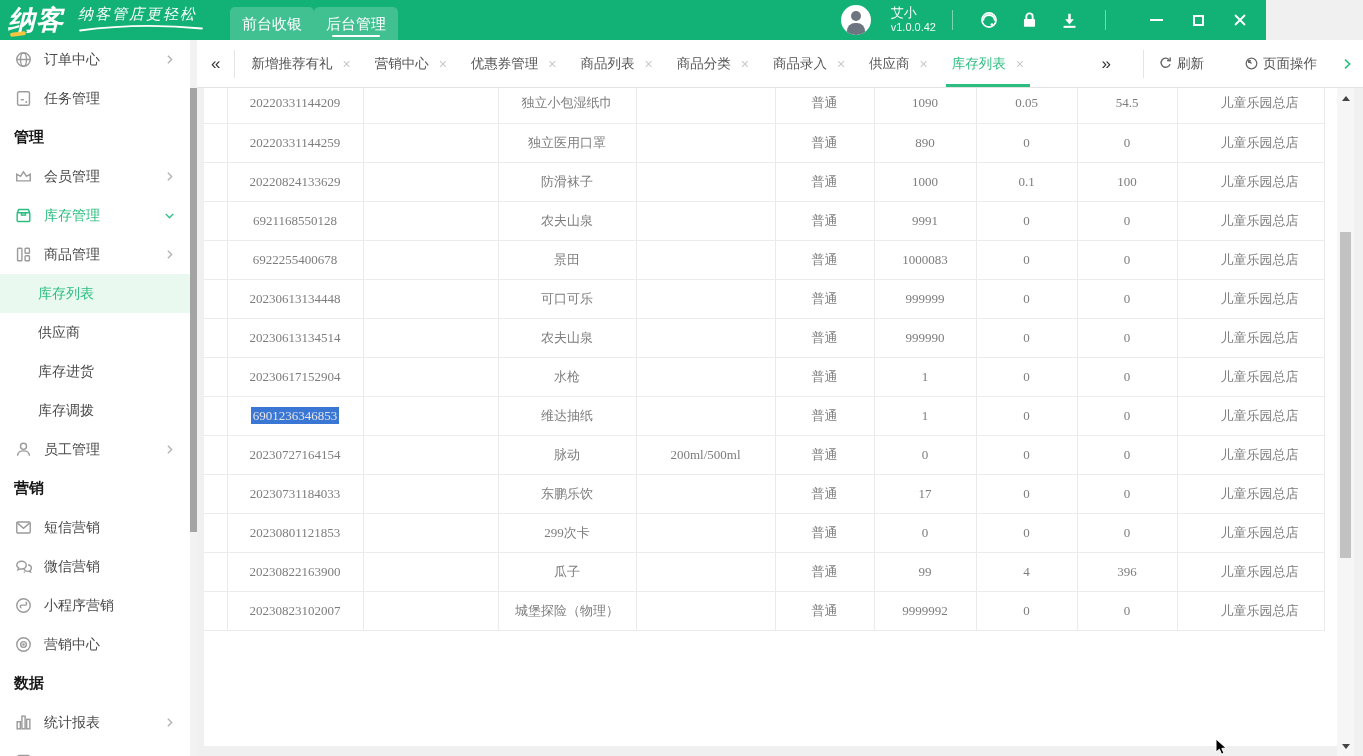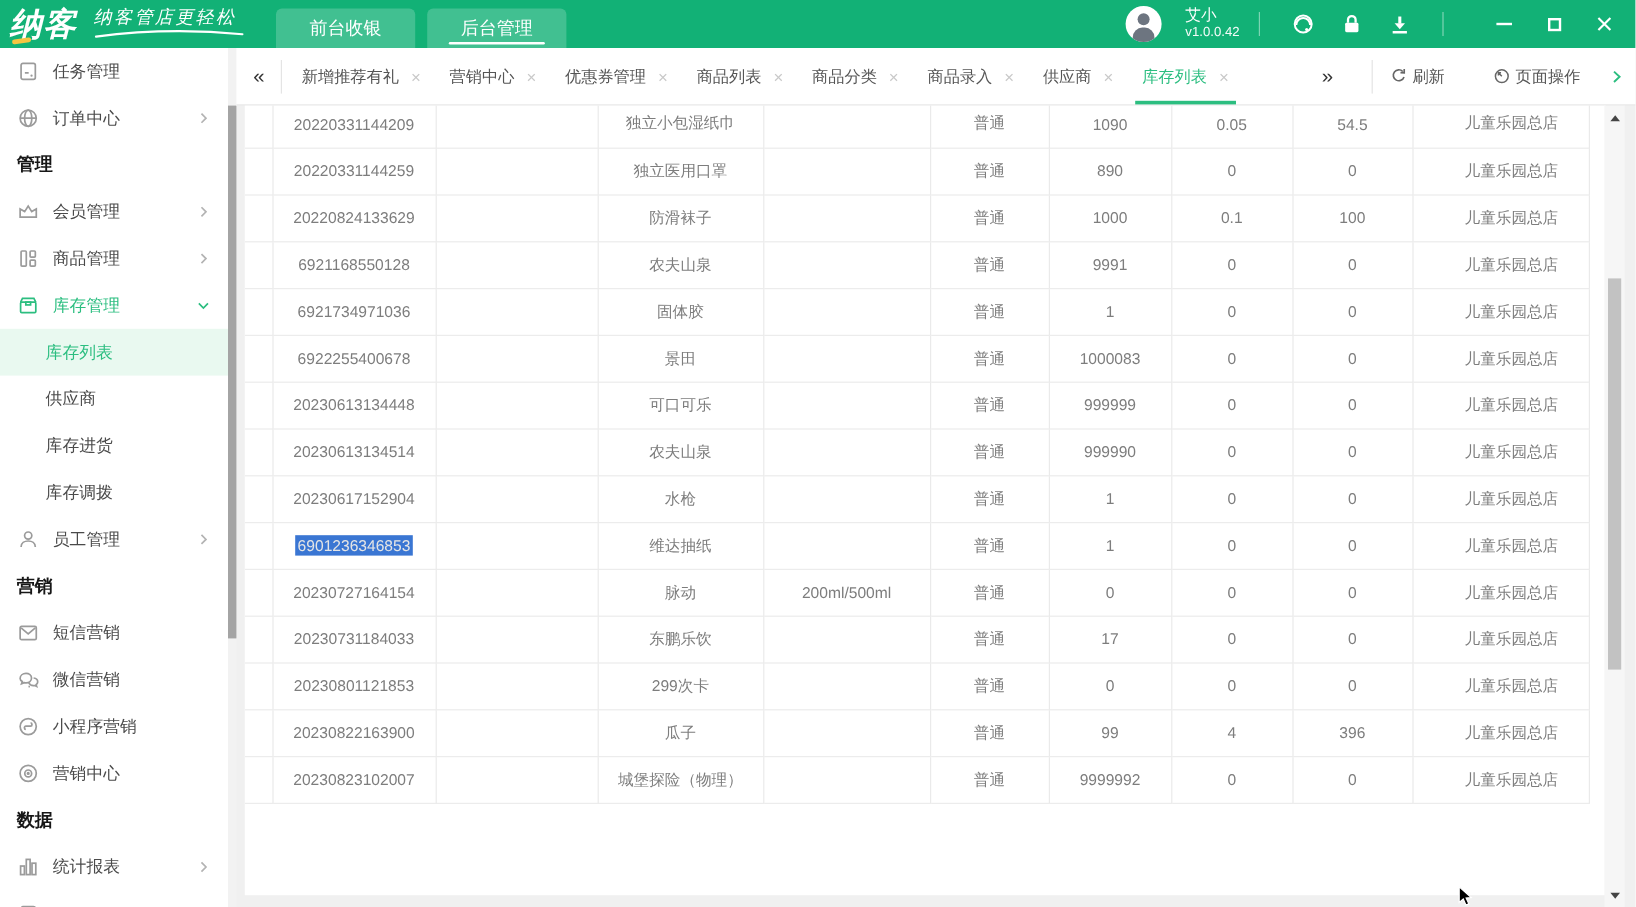--- a/index.html
+++ b/index.html
@@ -5,32 +5,32 @@
   * { box-sizing: border-box; }
   html,body { margin:0; padding:0; }
   body {
     width:1363px; height:756px; overflow:hidden; position:relative;
     font-family:"Liberation Sans", sans-serif; background:#f0f0f0;
     -webkit-font-smoothing:antialiased;
   }
 
   
   .topbar {
-    position:absolute; top:0; left:0; width:1363px; height:40px;
+    position:absolute; top:0; left:0; width:1266px; height:40px;
     background:#12b176; color:#fff; display:flex; align-items:center;
   }
   .logo { display:flex; align-items:flex-end; padding-left:8px; position:relative; }
   .logo-main { font-size:27px; font-weight:bold; font-style:italic; letter-spacing:1px; line-height:38px; position:relative; }
   .logo-main::after { content:""; position:absolute; left:2px; bottom:3px; width:16px; height:4px; background:#f5c542; border-radius:3px; transform:rotate(-8deg); }
   .logo-tag { margin:0 0 7px 14px; position:relative; }
   .logo-tag .tag-text { font-size:15px; font-style:italic; letter-spacing:2px; }
   .logo-tag svg { display:block; margin-top:1px; }
   .nav-tabs { display:flex; align-items:flex-end; height:40px; margin-left:26px; }
   .nav-tab {
-    height:33px; line-height:33px; padding:0 28px; margin-right:10px;
+    height:33px; line-height:33px; padding:0 12px; 
     background:rgba(255,255,255,.2); border-radius:5px 5px 0 0; font-size:15px;
     position:relative; cursor:default; white-space:nowrap;
   }
   .nav-tab.active::after { content:""; position:absolute; left:18px; right:18px; bottom:3px; height:2px; background:#fff; border-radius:1px; }
   .topbar-right { margin-left:auto; display:flex; align-items:center; padding-right:18px; }
   .avatar { width:30px; height:30px; border-radius:50%; background:#fff; position:relative; overflow:hidden; flex:none; }
   .avatar .head { position:absolute; left:10px; top:6px; width:10px; height:10px; border-radius:50%; background:#6d7580; }
   .avatar .body { position:absolute; left:6px; top:18px; width:18px; height:12px; border-radius:8px 8px 0 0; background:#6d7580; }
   .userinfo { margin-left:20px; line-height:1.15; }
   .userinfo .uname { font-size:13px; }
@@ -69,21 +69,21 @@
   .tab.active::after { content:""; position:absolute; left:-6px; right:-6px; bottom:0; height:3px; background:#2cbe80; }
   .tab-expand { padding:0 12px; font-size:17px; color:#333; }
   .tabbar-right { margin-left:auto; display:flex; align-items:center; height:100%; }
   .tb-action { display:flex; align-items:center; margin:0 20px; color:#555; white-space:nowrap; border-left:1px solid #e4e4e4; padding-left:14px; height:28px; }
   .tb-action.no-border { border-left:none; padding-left:0; }
   .tb-action .a-icon { display:flex; margin-right:4px; color:#666; }
   .tab-arrow { display:flex; padding:0 8px 0 2px; color:#2cbe80; }
 
   
   .card { position:absolute; top:88px; left:204px; width:1134px; height:658px; background:#fff; overflow:hidden; }
-  table { border-collapse:collapse; table-layout:fixed; width:1120px; margin-top:-4px; }
+  table { border-collapse:collapse; table-layout:fixed; width:1120px; margin-top:-4px;font-family:Liberation Serif, serif; }
   td { height:39px; padding:0 2px; text-align:center; font-size:13px; color:#7d7d7d;
        border-bottom:1px solid #ececec; border-right:1px solid #eaeaea; overflow:hidden; white-space:nowrap; }
   tr td:first-child { border-left:none; }
   tr td:last-child { border-right:1px solid #eaeaea;padding-left:20px; }
   .sel { background:#3a76d3; color:#e5e5e5; padding:1px 2px; }
 
   
   .v-scroll { position:absolute; top:88px; right:9px; width:17px; bottom:0; background:#f6f6f6; }
   .v-arrow { position:absolute; left:0; width:17px; height:16px; display:flex; align-items:center; justify-content:center; }
   .v-arrow.up { top:2px; } .v-arrow.down { bottom:2px; }
@@ -152,83 +152,83 @@
           <path d="M2 2 L12 12 M12 2 L2 12" stroke="#fff" stroke-width="1.8"></path>
         </svg>
     </div>
   </div>
 </div>
 
 <div class="sidebar" id="sidebar">
     <div class="sb-item">
       <span class="sb-icon">
         <svg width="19" height="19" viewBox="0 0 24 24" fill="none" stroke="currentColor" stroke-width="1.8">
-          <rect x="4.5" y="3.5" width="15" height="17" rx="2"></rect>
-          <path d="M8.5 13.5h4"></path>
-          <circle cx="15.5" cy="16.5" r="1.2" fill="currentColor" stroke="none"></circle>
-        </svg>
-      </span>
-      <span>任务管理</span>
-    </div>
-    <div class="sb-item">
-      <span class="sb-icon">
-        <svg width="19" height="19" viewBox="0 0 24 24" fill="none" stroke="currentColor" stroke-width="1.8">
           <circle cx="12" cy="12" r="8.5"></circle>
           <ellipse cx="12" cy="12" rx="3.8" ry="8.5"></ellipse>
           <path d="M3.5 12h17"></path>
         </svg>
       </span>
       <span>订单中心</span>
       <span class="chev">
         <svg width="13" height="13" viewBox="0 0 24 24" fill="none" stroke="currentColor" stroke-width="2.6">
           <polyline points="9 5 16 12 9 19"></polyline>
         </svg>
       </span>
     </div>
+    <div class="sb-item">
+      <span class="sb-icon">
+        <svg width="19" height="19" viewBox="0 0 24 24" fill="none" stroke="currentColor" stroke-width="1.8">
+          <rect x="4.5" y="3.5" width="15" height="17" rx="2"></rect>
+          <path d="M8.5 13.5h4"></path>
+          <circle cx="15.5" cy="16.5" r="1.2" fill="currentColor" stroke="none"></circle>
+        </svg>
+      </span>
+      <span>任务管理</span>
+    </div>
     <div class="sb-section">管理</div>
     <div class="sb-item">
       <span class="sb-icon">
         <svg width="19" height="19" viewBox="0 0 24 24" fill="none" stroke="currentColor" stroke-width="1.8">
           <path d="M3.5 17.5 V9 l4.8 2.8 L12 6 l3.7 5.8 L20.5 9 v8.5 Z"></path>
         </svg>
       </span>
       <span>会员管理</span>
       <span class="chev">
         <svg width="13" height="13" viewBox="0 0 24 24" fill="none" stroke="currentColor" stroke-width="2.6">
           <polyline points="9 5 16 12 9 19"></polyline>
         </svg>
       </span>
     </div>
+    <div class="sb-item active">
+      <span class="sb-icon">
+        <svg width="19" height="19" viewBox="0 0 24 24" fill="none" stroke="currentColor" stroke-width="1.8">
+          <path d="M4 8.5 L6 4.5 h12 l2 4"></path>
+          <rect x="4" y="8.5" width="16" height="11" rx="1.2"></rect>
+          <rect x="9.5" y="8.5" width="5" height="3"></rect>
+        </svg>
+      </span>
+      <span>库存管理</span>
+      <span class="chev">
+        <svg width="13" height="13" viewBox="0 0 24 24" fill="none" stroke="currentColor" stroke-width="2.6">
+          <polyline points="5 9 12 16 19 9"></polyline>
+        </svg>
+      </span>
+    </div>
     <div class="sb-item">
       <span class="sb-icon">
         <svg width="19" height="19" viewBox="0 0 24 24" fill="none" stroke="currentColor" stroke-width="1.8">
           <rect x="4.5" y="4" width="5.5" height="16" rx="1"></rect>
           <rect x="14" y="4" width="5.5" height="6.5" rx="1"></rect>
           <rect x="14" y="13.5" width="5.5" height="6.5" rx="1"></rect>
         </svg>
       </span>
       <span>商品管理</span>
       <span class="chev">
         <svg width="13" height="13" viewBox="0 0 24 24" fill="none" stroke="currentColor" stroke-width="2.6">
           <polyline points="9 5 16 12 9 19"></polyline>
-        </svg>
-      </span>
-    </div>
-    <div class="sb-item active">
-      <span class="sb-icon">
-        <svg width="19" height="19" viewBox="0 0 24 24" fill="none" stroke="currentColor" stroke-width="1.8">
-          <path d="M4 8.5 L6 4.5 h12 l2 4"></path>
-          <rect x="4" y="8.5" width="16" height="11" rx="1.2"></rect>
-          <rect x="9.5" y="8.5" width="5" height="3"></rect>
-        </svg>
-      </span>
-      <span>库存管理</span>
-      <span class="chev">
-        <svg width="13" height="13" viewBox="0 0 24 24" fill="none" stroke="currentColor" stroke-width="2.6">
-          <polyline points="5 9 12 16 19 9"></polyline>
         </svg>
       </span>
     </div>
     <div class="sb-item sb-sub active">
       <span>库存列表</span>
     </div>
     <div class="sb-item sb-sub">
       <span>供应商</span>
     </div>
     <div class="sb-item sb-sub">
@@ -441,32 +441,20 @@
           <td>农夫山泉</td>
           <td></td>
           <td>普通</td>
           <td>9991</td>
           <td>0</td>
           <td>0</td>
           <td>儿童乐园总店</td>
         </tr>
         <tr>
           <td></td>
-          <td>6921734971036</td>
-          <td></td>
-          <td>固体胶</td>
-          <td></td>
-          <td>普通</td>
-          <td>1</td>
-          <td>0</td>
-          <td>0</td>
-          <td>儿童乐园总店</td>
-        </tr>
-        <tr>
-          <td></td>
           <td>6922255400678</td>
           <td></td>
           <td>景田</td>
           <td></td>
           <td>普通</td>
           <td>1000083</td>
           <td>0</td>
           <td>0</td>
           <td>儿童乐园总店</td>
         </tr>

